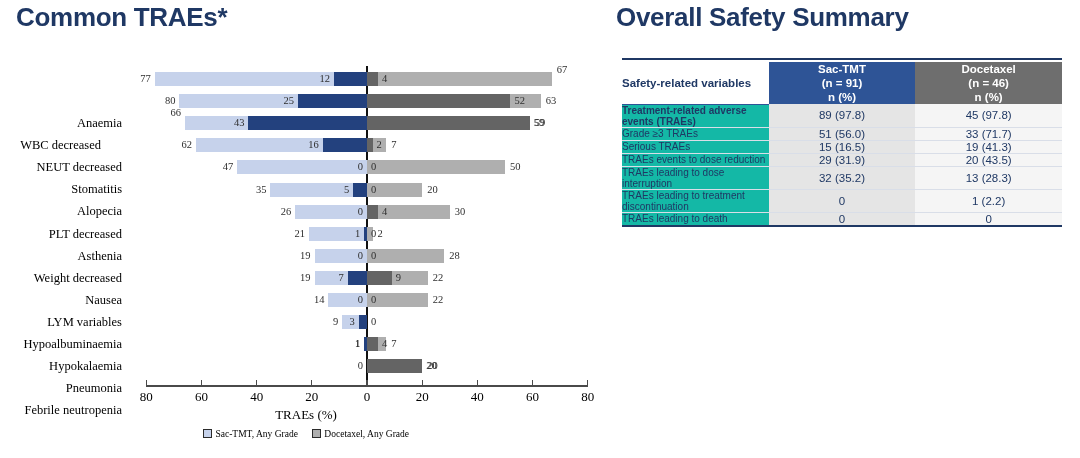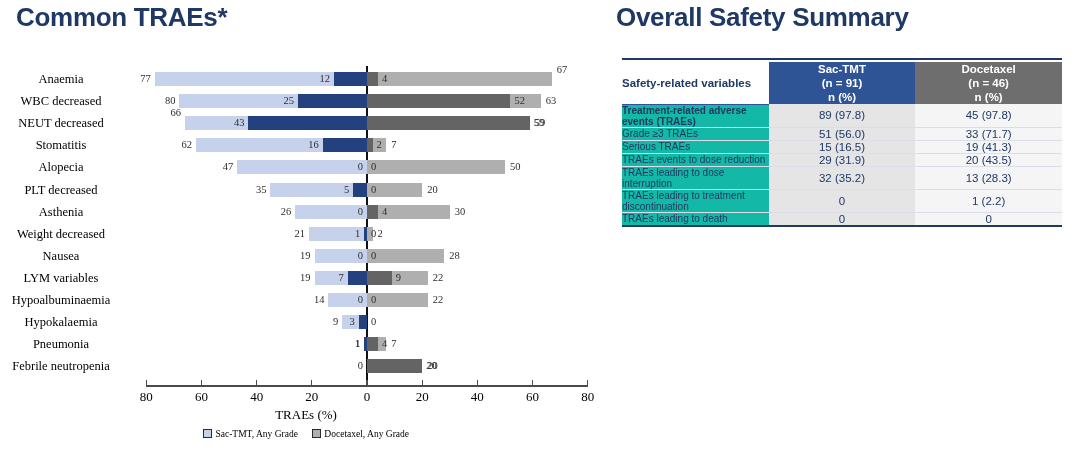--- a/index.html
+++ b/index.html
@@ -16,23 +16,23 @@
     font-weight:bold;font-size:26px;color:#1F3864;letter-spacing:-0.3px;
   }
   #left-title{left:16px;top:2px;}
   #right-title{left:616px;top:2px;}
 
   
   #chart-panel{left:0px;top:60px;width:612px;height:398px;}
   .chart-area{position:absolute;left:0;top:0;width:612px;height:330px;}
 
   .cat-label{
-    position:absolute;text-align:center;
+    position:absolute;text-align:right;
     font-family:"Liberation Serif", serif;font-size:12.5px;color:#000;
-    white-space:nowrap;line-height:14px;
+    white-space:nowrap;line-height:14px;margin-top:44px;
   }
 
   .bar{position:absolute;height:14px;top:0;}
   .seg-l-any  {background:#C6D2EB;}
   .seg-l-g3   {background:#23417E;}
   .seg-r-any  {background:#AFAFAF;}
   .seg-r-g3   {background:#646464;}
 
   .val{
     position:absolute;top:0;height:14px;line-height:14px;
@@ -117,21 +117,21 @@
     <div id="zero-line" style="left: 366.3px; top: 6px; height: 321.4px;"></div>
   <div class="cat-label" style="left: 0px; top: 12px; width: 122px;">Anaemia</div>
       <div class="bar seg-l-any" style="left: 154.634px; top: 12px; width: 212.366px;"></div>
       <div class="bar seg-l-g3" style="left: 333.904px; top: 12px; width: 33.096px;"></div>
       <div class="bar seg-r-any" style="left: 367px; top: 12px; width: 184.786px;"></div>
       <div class="bar seg-r-g3" style="left: 367px; top: 12px; width: 11.032px;"></div>
       <div class="val r" style="width: 46px; left: 104.634px; top: 12px;">77</div>
       <div class="val r" style="width: 44px; left: 285.904px; top: 12px;">12</div>
       <div class="val l" style="left: 382.032px; top: 12px;">4</div>
       <div class="val l" style="left: 556.786px; top: 3px;">67</div>
-      <div class="cat-label" style="left: 0px; top: 34.1px; width: 122px;">WBC decreased</div>
+      <div class="cat-label" style="left: 0px; top: 34.1px; width: 101px;">WBC decreased</div>
       <div class="bar seg-l-any" style="left: 179.456px; top: 34.1px; width: 187.544px;"></div>
       <div class="bar seg-l-g3" style="left: 298.05px; top: 34.1px; width: 68.95px;"></div>
       <div class="bar seg-r-any" style="left: 367px; top: 34.1px; width: 173.754px;"></div>
       <div class="bar seg-r-g3" style="left: 367px; top: 34.1px; width: 143.416px;"></div>
       <div class="val r" style="width: 46px; left: 129.456px; top: 34.1px;">80</div>
       <div class="val r" style="width: 44px; left: 250.05px; top: 34.1px;">25</div>
       <div class="val l" style="left: 514.416px; top: 34.1px;">52</div>
       <div class="val l" style="left: 545.754px; top: 34.1px;">63</div>
       <div class="cat-label" style="left: 0px; top: 56.2px; width: 122px;">NEUT decreased</div>
       <div class="bar seg-l-any" style="left: 184.972px; top: 56.2px; width: 182.028px;"></div>

